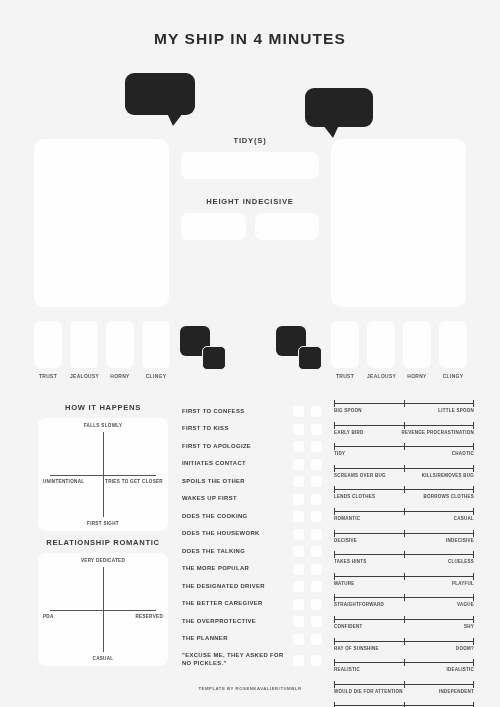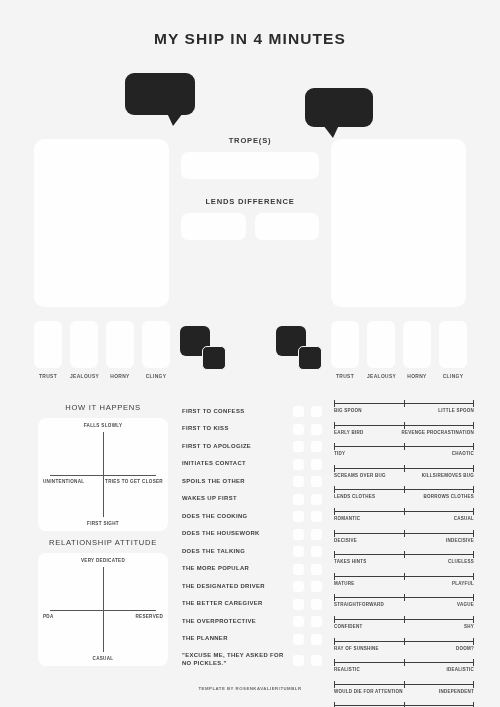--- a/index.html
+++ b/index.html
@@ -76,21 +76,21 @@
   .av-big { position: absolute; left: 0; top: 0; width: 30px; height: 30px;
             background: #232323; border-radius: 6px; }
   .av-small { position: absolute; left: 22px; top: 20px; width: 24px; height: 24px;
               background: #232323; border-radius: 5px; border: 1.5px solid #f4f4f4; }
 
   
   .quad-block { position: absolute; left: 38px; width: 130px; }
   #quad-1 { top: 403px; }
   #quad-2 { top: 538px; }
   .quad-title {
-    text-align: center; font-size: 7.6px; font-weight: normal;
+    text-align: center; font-size: 7.6px; font-weight: bold;
     letter-spacing: 0.7px; color: #3a3a3a; margin-bottom: 6px;
   }
   .quad-card {
     position: relative; width: 130px; height: 113px;
     background: #fefefe; border-radius: 8px;
   }
   .axis-v { position: absolute; left: 50%; top: 14px; bottom: 14px; width: 1px; background: #555; }
   .axis-h { position: absolute; top: 50%; left: 12px; right: 12px; height: 1px; background: #555; }
   .q-lab { position: absolute; font-size: 4.6px; letter-spacing: 0.3px; color: #4a4a4a; font-weight: bold; }
   .q-top { top: 5px; left: 50%; transform: translateX(-50%); }
@@ -143,27 +143,27 @@
   <div class="bubble" id="bubble-right">
     <div class="tail"></div>
   </div>
 
   <div class="char-panel" id="char-panel-left"></div>
   <div class="char-panel" id="char-panel-right"></div>
 
   <div class="center-col">
 
     <div class="group">
-      <div class="field-label">TROPE(S)</div>
+      <div class="field-label">TIDY(S)</div>
       <div class="field-box box-full"></div>
     </div>
 
 
     <div class="group">
-      <div class="field-label">LENDS DIFFERENCE</div>
+      <div class="field-label">HEIGHT INDECISIVE</div>
       <div class="box-row">
         <div class="box-half"></div>
         <div class="box-half"></div>
       </div>
     </div>
 
   </div>
 
   <div class="stats" id="stats-left">
     <div class="stat">
@@ -218,21 +218,21 @@
       <div class="axis-v"></div>
       <div class="axis-h"></div>
       <div class="q-lab q-top">FALLS SLOWLY</div>
       <div class="q-lab q-bottom">FIRST SIGHT</div>
       <div class="q-lab q-left">UNINTENTIONAL</div>
       <div class="q-lab q-right">TRIES TO GET CLOSER</div>
     </div>
   </div>
 
   <div class="quad-block" id="quad-2">
-    <div class="quad-title">RELATIONSHIP ATTITUDE</div>
+    <div class="quad-title">RELATIONSHIP ROMANTIC</div>
     <div class="quad-card">
       <div class="axis-v"></div>
       <div class="axis-h"></div>
       <div class="q-lab q-top">VERY DEDICATED</div>
       <div class="q-lab q-bottom">CASUAL</div>
       <div class="q-lab q-left">PDA</div>
       <div class="q-lab q-right">RESERVED</div>
     </div>
   </div>
 

